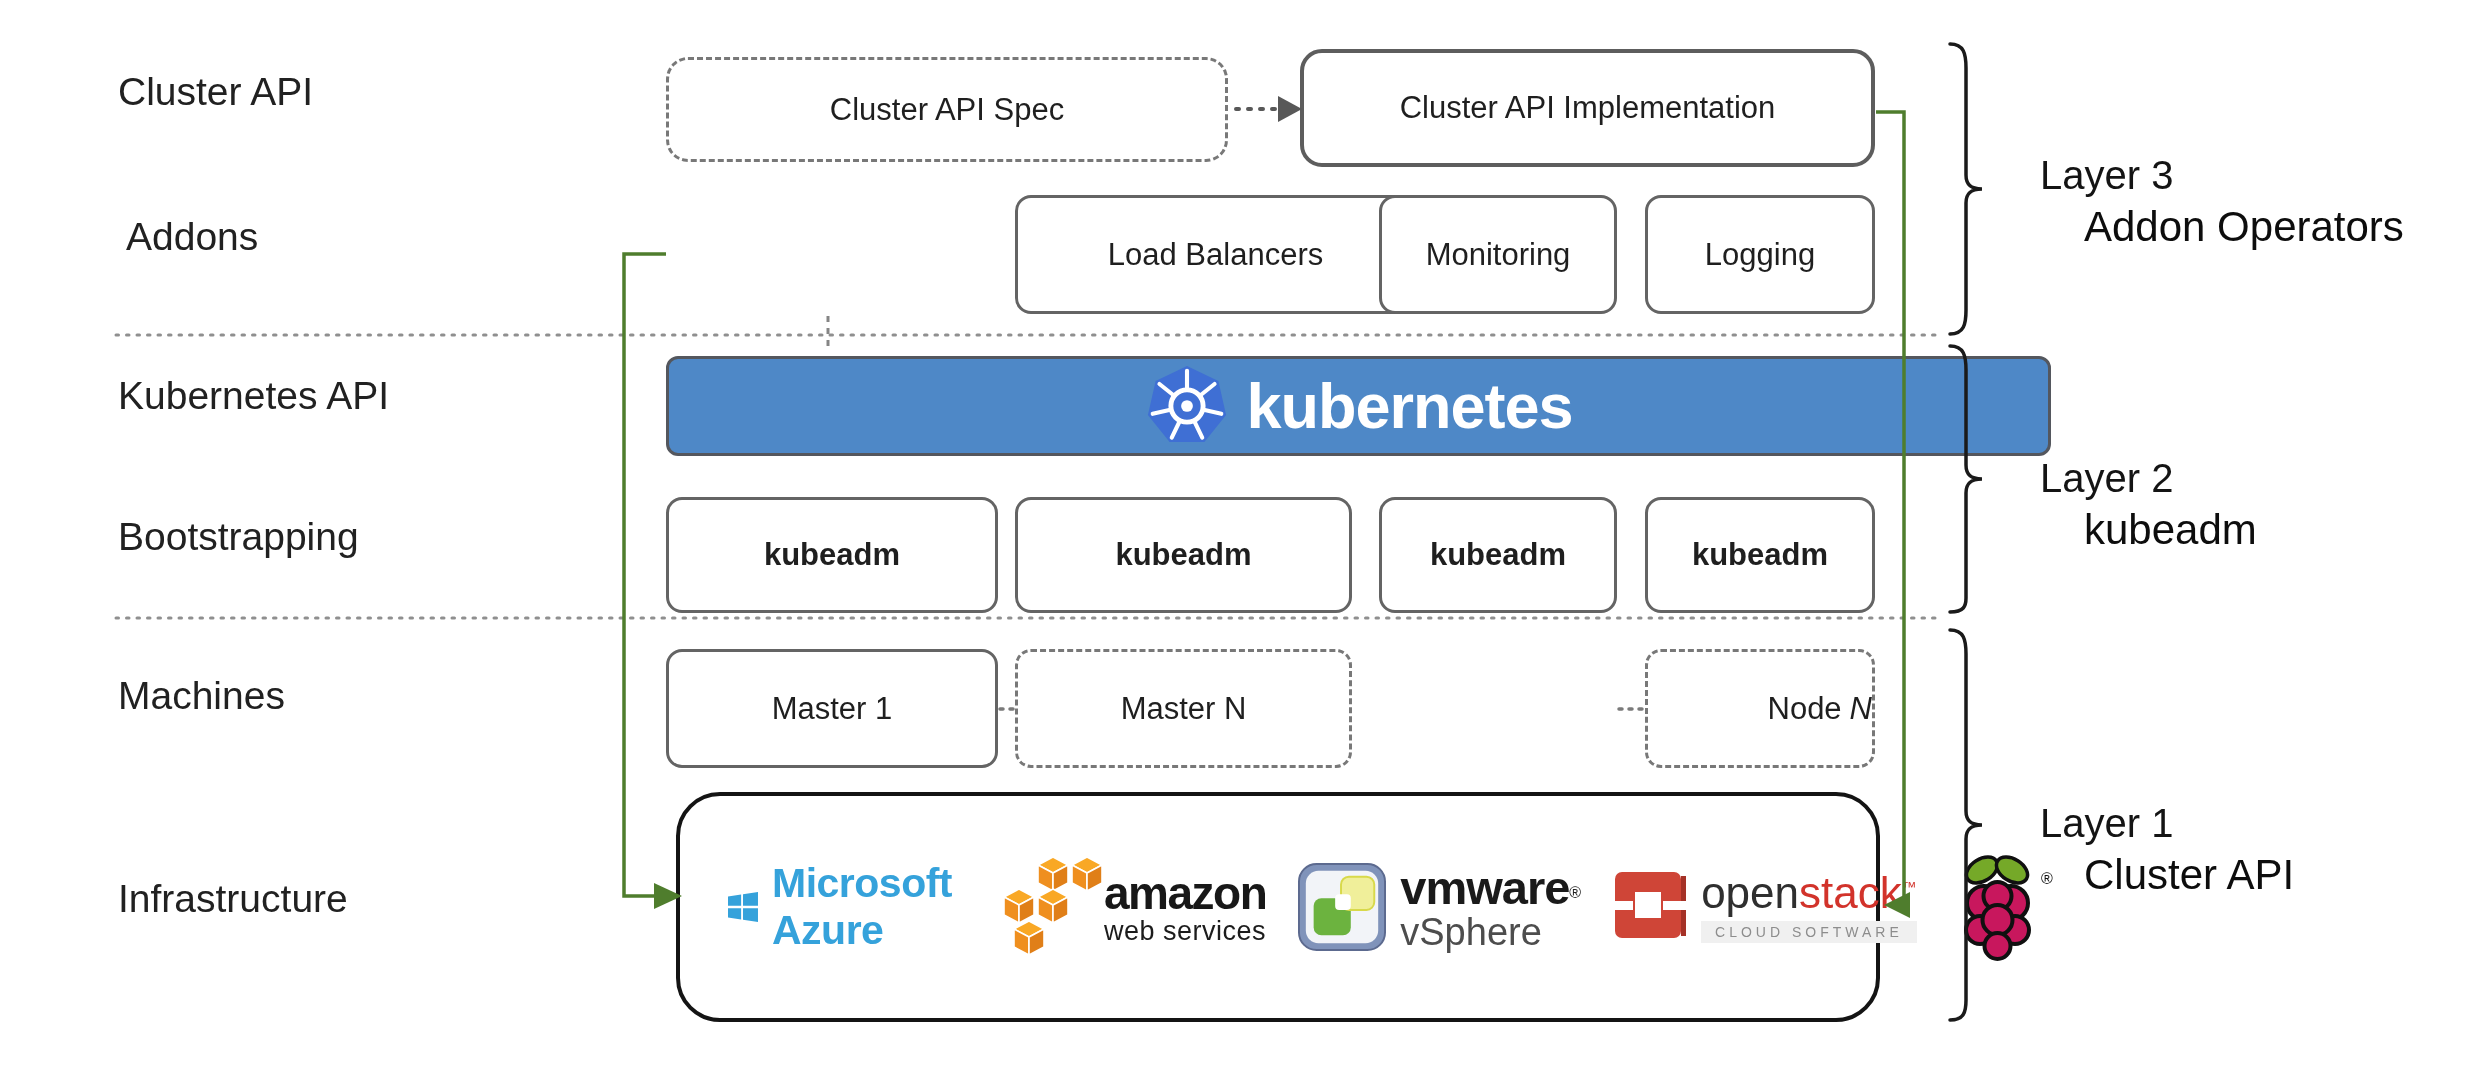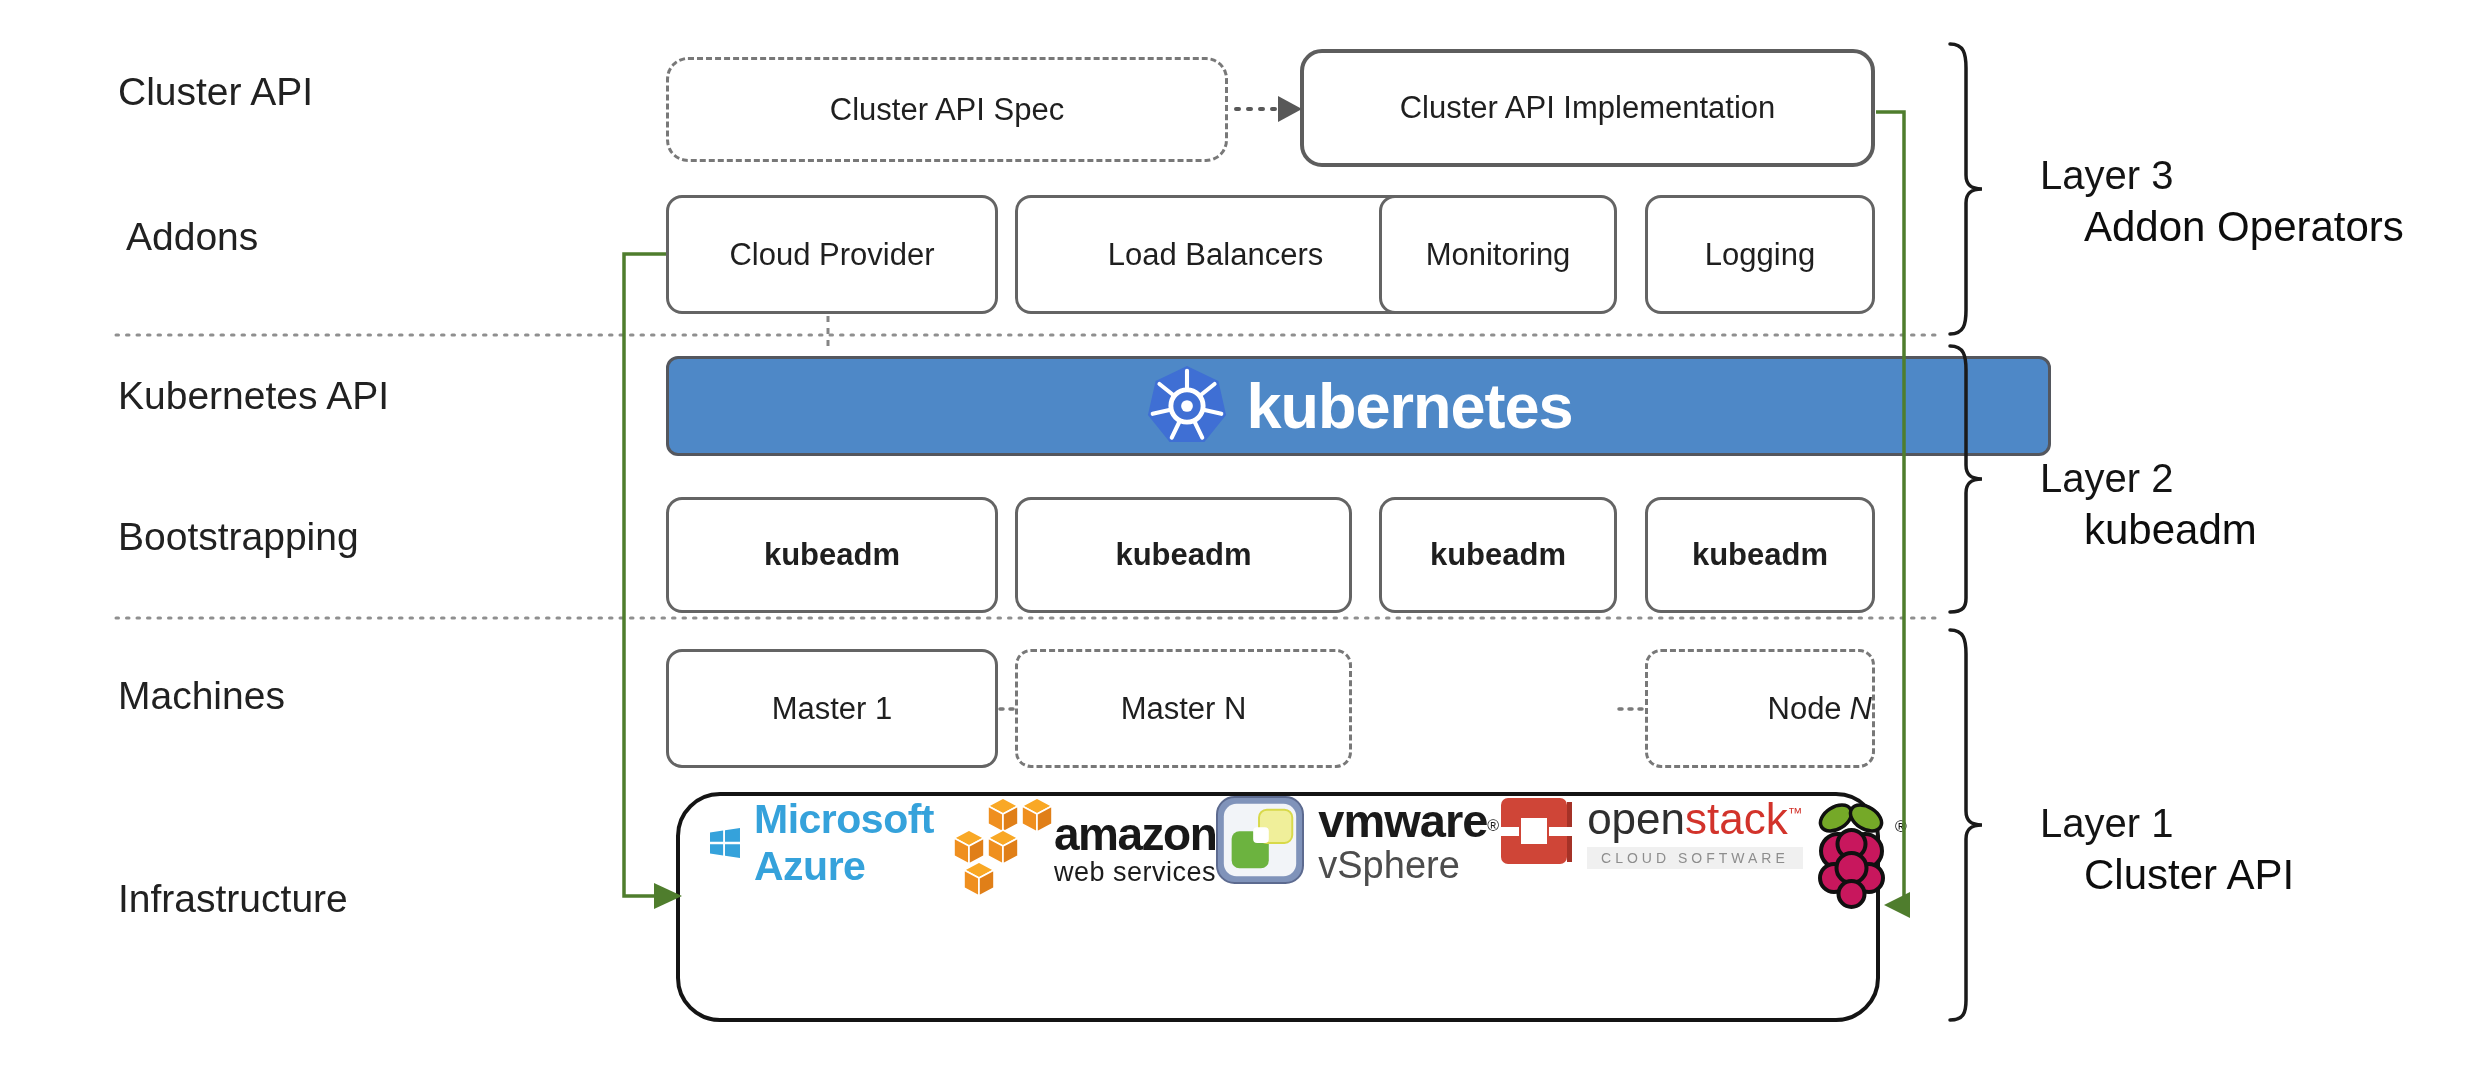--- a/index.html
+++ b/index.html
@@ -20,23 +20,24 @@
   }
   .banner{
     position:absolute;display:flex;align-items:center;justify-content:center;gap:16px;
     background:#4e88c7;border:3px solid #54575e;border-radius:12px;box-sizing:border-box;
   }
   .wordmark{font-size:63px;font-weight:bold;color:#ffffff;letter-spacing:-1px;}
   .layer-label{position:absolute;white-space:nowrap;}
   .layer-title{font-size:40px;color:#141414;line-height:52px;}
   .layer-subtitle{font-size:42px;font-weight:normal;color:#0d0d0d;line-height:52px;margin-left:44px;}
   .infra{
-    position:absolute;display:flex;align-items:flex-start;justify-content:space-evenly;
+    position:absolute;display:flex;align-items:center;justify-content:space-evenly;
     border:4px solid #141414;border-radius:44px;background:#fff;box-sizing:border-box;
-    padding:0 30px;
+    padding:0 16px;
+    gap:32px;
   }
   .brand{display:flex;align-items:center;gap:14px;}
   .azure-text{font-size:41px;font-weight:600;color:#35a2db;letter-spacing:-0.5px;}
   .aws-text{display:flex;flex-direction:column;line-height:1;margin-left:-14px;}
   .aws-amazon{font-size:46px;font-weight:bold;color:#181818;letter-spacing:-1.5px;}
   .aws-web{font-size:27px;color:#1c1c1c;letter-spacing:0.5px;margin-top:2px;}
   .vmw-text{display:flex;flex-direction:column;line-height:1;}
   .vmw-name{font-size:47px;font-weight:bold;color:#1a1a1a;letter-spacing:-1px;}
   .vmw-sub{font-size:38px;color:#4d4d4d;margin-top:2px;}
   .sup{font-size:16px;vertical-align:super;}
@@ -62,23 +63,20 @@
   <div class="row-label" style="left:118px;top:674px;">Machines</div>
   <div class="row-label" style="left:118px;top:877px;">Infrastructure</div>
 
   <div class="box big dashedbox" style="left:666px;top:57px;width:562px;height:105px;">
     <span>Cluster API Spec</span>
   </div>
   <div class="box big" style="left:1300px;top:49px;width:575px;height:118px;border-width:4px;border-color:#5d5d5d;">
     <span>Cluster API Implementation</span>
   </div>
 
-  <div class="box" style="left:666px;top:195px;width:332px;height:119px;">
-    <span>Cloud Provider</span>
-  </div>
   <div class="box" style="left:1015px;top:195px;width:401px;height:119px;">
     <span>Load Balancers</span>
   </div>
   <div class="box" style="left:1379px;top:195px;width:238px;height:119px;">
     <span>Monitoring</span>
   </div>
   <div class="box" style="left:1645px;top:195px;width:230px;height:119px;">
     <span>Logging</span>
   </div>
 

